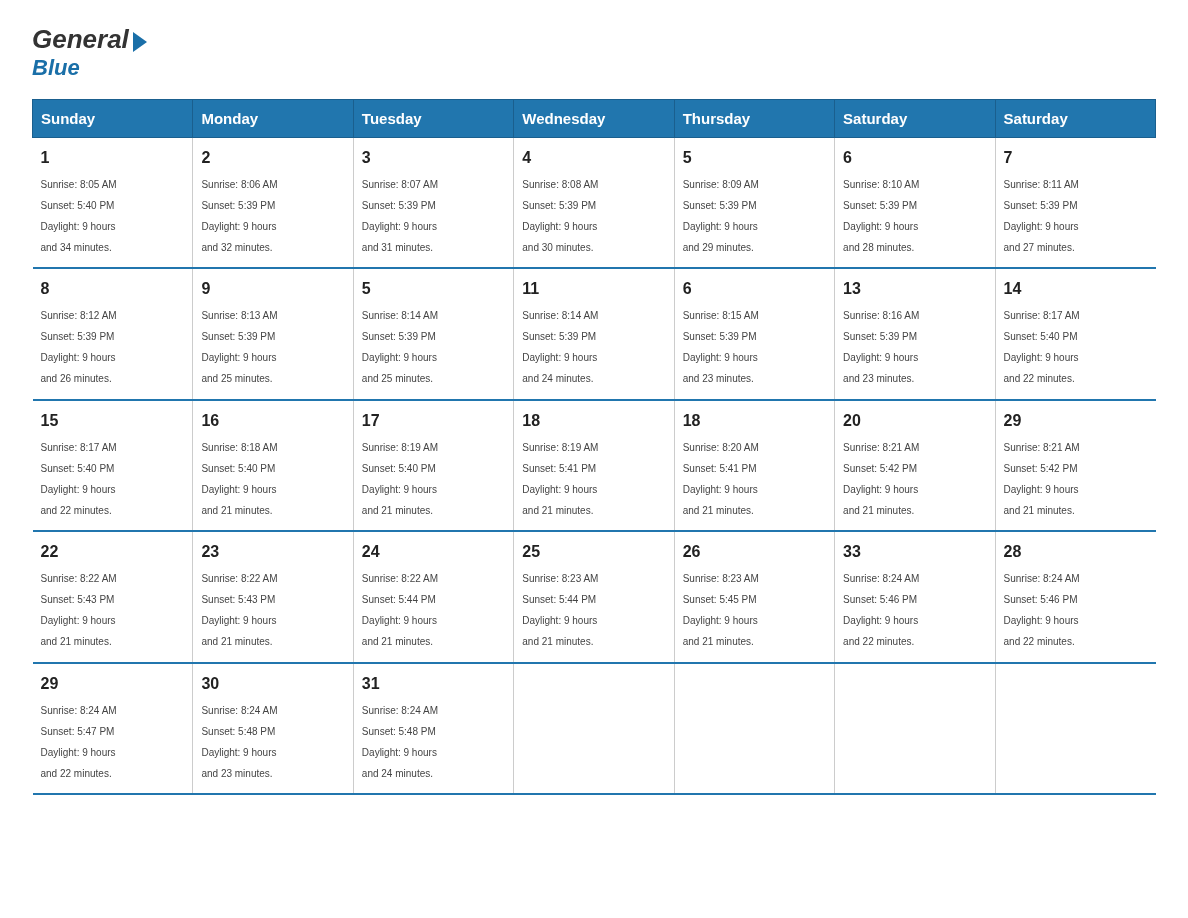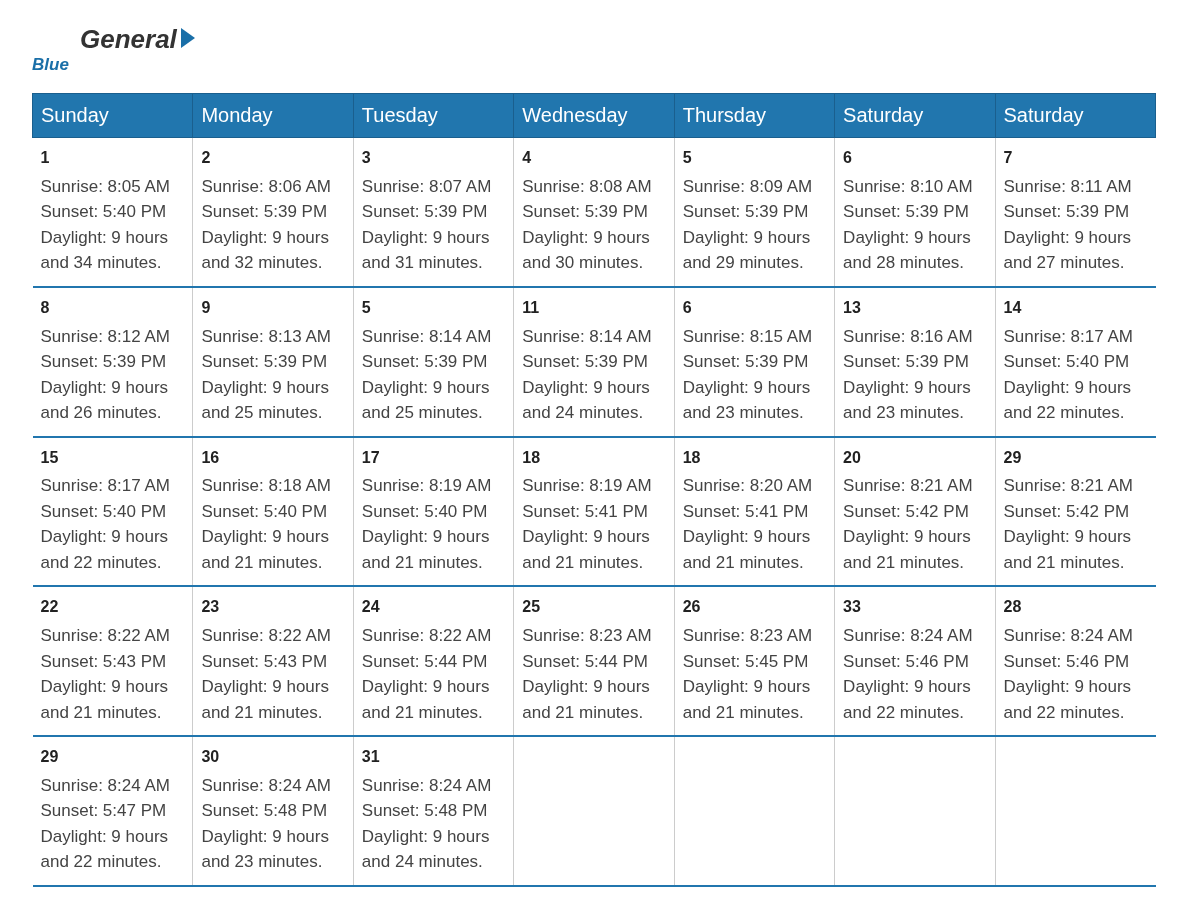--- a/index.html
+++ b/index.html
@@ -16,40 +16,39 @@
       align-items: flex-start;
       margin-bottom: 18px;
     }
     .logo {
       display: flex;
       flex-direction: column;
       align-items: flex-start;
     }
     .logo-top {
       display: flex;
-      align-items: flex-start;
-      margin-left: 48px;
+      align-items: center;
     }
     .logo-general {
       font-size: 26px;
       font-weight: bold;
       color: #333;
       font-style: italic;
     }
     .logo-arrow {
       width: 0;
       height: 0;
       border-left: 14px solid #1a6fa8;
       border-top: 10px solid transparent;
       border-bottom: 10px solid transparent;
       margin-left: 4px;
       margin-top: 4px;
     }
     .logo-blue {
-      font-size: 17px;
+      font-size: 22px;
       font-weight: bold;
       color: #1a6fa8;
       font-style: italic;
       margin-left: 0;
     }
     .title-block {
       text-align: right;
     }
     .month-title {
       font-size: 52px;
@@ -64,22 +63,22 @@
     }
     table {
       width: 100%;
       border-collapse: collapse;
       table-layout: fixed;
     }
     thead tr th {
       background-color: #2176ae;
       color: #fff;
       padding: 10px 8px;
-      font-size: 20px;
-      font-weight: 400;
+      font-size: 15px;
+      font-weight: 700;
       text-align: left;
       border: 1px solid #1a5f8e;
     }
     tbody tr {
       border-bottom: 2px solid #2176ae;
     }
     tbody tr td {
       vertical-align: top;
       padding: 8px 8px 10px 8px;
       font-size: 13.5px;
@@ -92,21 +91,21 @@
       border-right: none;
     }
     .day-num {
       font-size: 16px;
       font-weight: bold;
       color: #222;
       display: block;
       margin-bottom: 3px;
     }
     .day-info {
-      font-size: 17px;
+      font-size: 10px;
       color: #444;
       line-height: 1.5;
     }
     .empty-cell {
       background: #fff;
     }
   </style>
 </head>
 <body>
 

